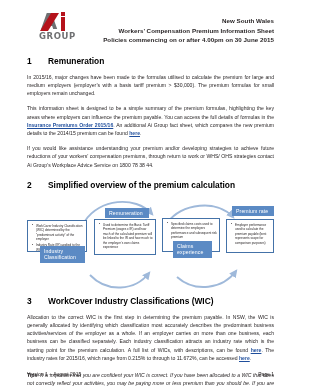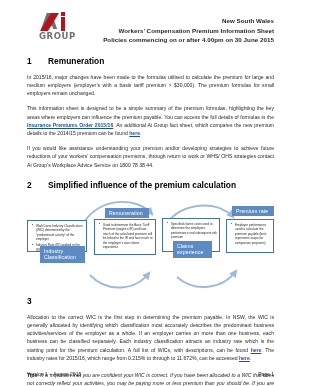--- a/index.html
+++ b/index.html
@@ -232,21 +232,21 @@
     </h2>
 
     <p class="body">In 2015/16, major changes have been made to the formulas utilised to calculate the premium for large and medium employers (employer’s with a basis tariff premium &gt; $30,000).  The premium formulas for small employers remain unchanged.</p>
 
     <p class="body"><span>This information sheet is designed to be a simple summary of the premium formulas, highlighting the key areas where employers can influence the premium payable.  You can access the full details of formulas in the </span><a class="link" href="#">Insurance Premiums Order 2015/16</a><span>.  An additional Ai Group fact sheet, which compares the new premium details to the 2014/15 premium can be found </span><a class="link" href="#">here</a><span>.</span></p>
 
     <p class="body">If you would like assistance understanding your premium and/or developing strategies to achieve future reductions of your workers’ compensation premiums, through return to work or WHS/ OHS strategies contact Ai Group’s Workplace Advice Service on 1800 78 38 44.</p>
 
     <h2 class="section">
       <span class="num">2</span>
-      <span>Simplified influence of the premium calculation</span>
+      <span>Simplified overview of the premium calculation</span>
     </h2>
 
     <div class="diagram">
 
       <svg class="arrow-svg" viewBox="0 0 247 88" preserveAspectRatio="none">
         <defs>
           <marker id="ah" markerWidth="5" markerHeight="5" refX="3.2" refY="2.1" orient="auto" markerUnits="strokeWidth">
             <path d="M0,0 L4.4,2.1 L0,4.2 z" fill="#9fb9da"></path>
           </marker>
         </defs>
@@ -281,20 +281,21 @@
       <div class="dg-box" style="left:199px; top:22px; width:48px; height:34px;">
         <ul>
           <li>Employer performance used to calculate the premium payable (best represents scope for comparison purposes)</li>
         </ul>
       </div>
       <div class="dg-label" style="left:205px; top:9px; width:42px;">Premium rate</div>
     </div>
 
     <h2 class="section">
       <span class="num">3</span>
+      <span>WorkCover Industry Classifications (WIC)</span>
     </h2>
 
     <p class="body"><span>Allocation to the correct WIC is the first step in determining the premium payable.  In NSW, the WIC is generally allocated by identifying which classification most accurately describes the predominant business activities/services of the employer as a whole.  If an employer carries on more than one business, each business can be classified separately.  Each industry classification attracts an industry rate which is the starting point for the premium calculation.  A full list of WICs, with descriptions, can be found </span><a class="link" href="#">here</a><span>. The industry rates for 2015/16, which range from 0.215% to through to 11.672%, can be accessed </span><a class="link" href="#">here</a><span>.</span></p>
 
     <p class="tips"><span class="tips-label">Tips</span><span>: It is important that you are confident your WIC is correct.  If you have been allocated to a WIC that does not correctly reflect your activities, you may be paying more or less premium than you should be. If you are paying less premium than you should, this may be identified in an audit organised by the Regulator or Insurer and you may be required to pay backdated increases with penalties.</span></p>
 
   </div>
 
   <div class="footer">
     <span>Version 1 – August 2015</span>

